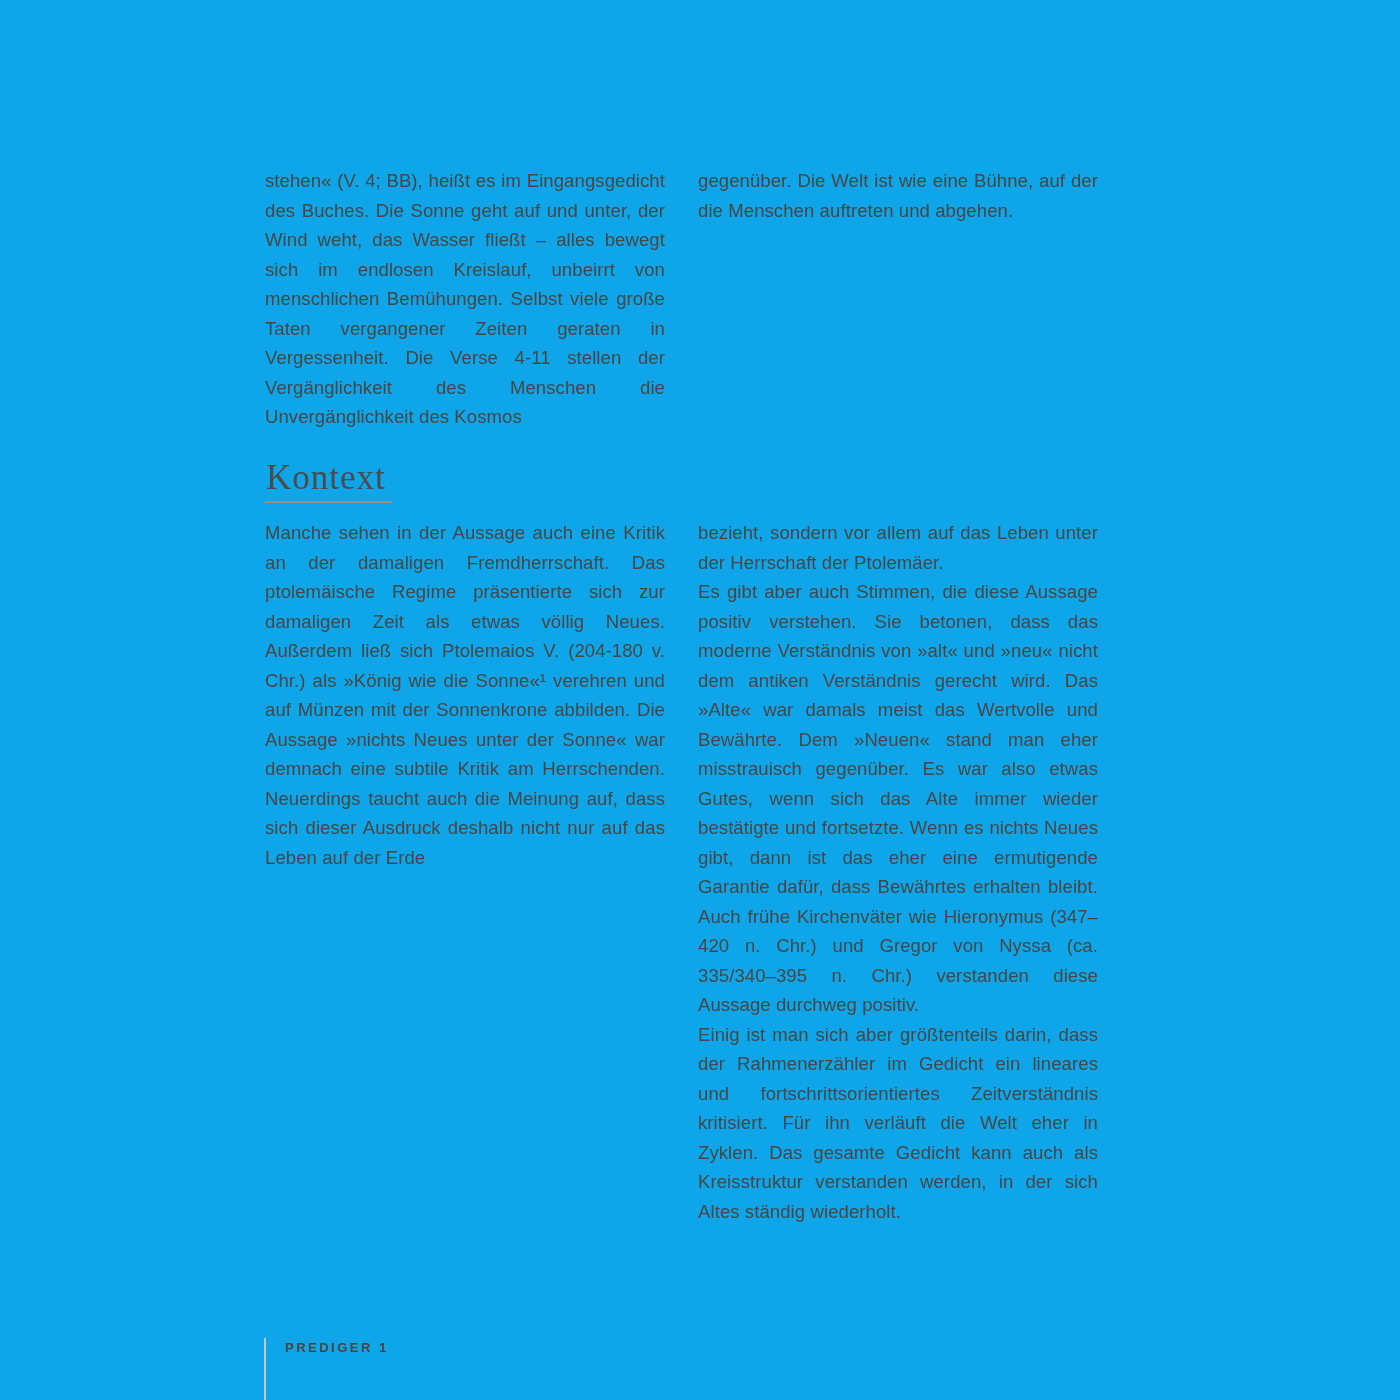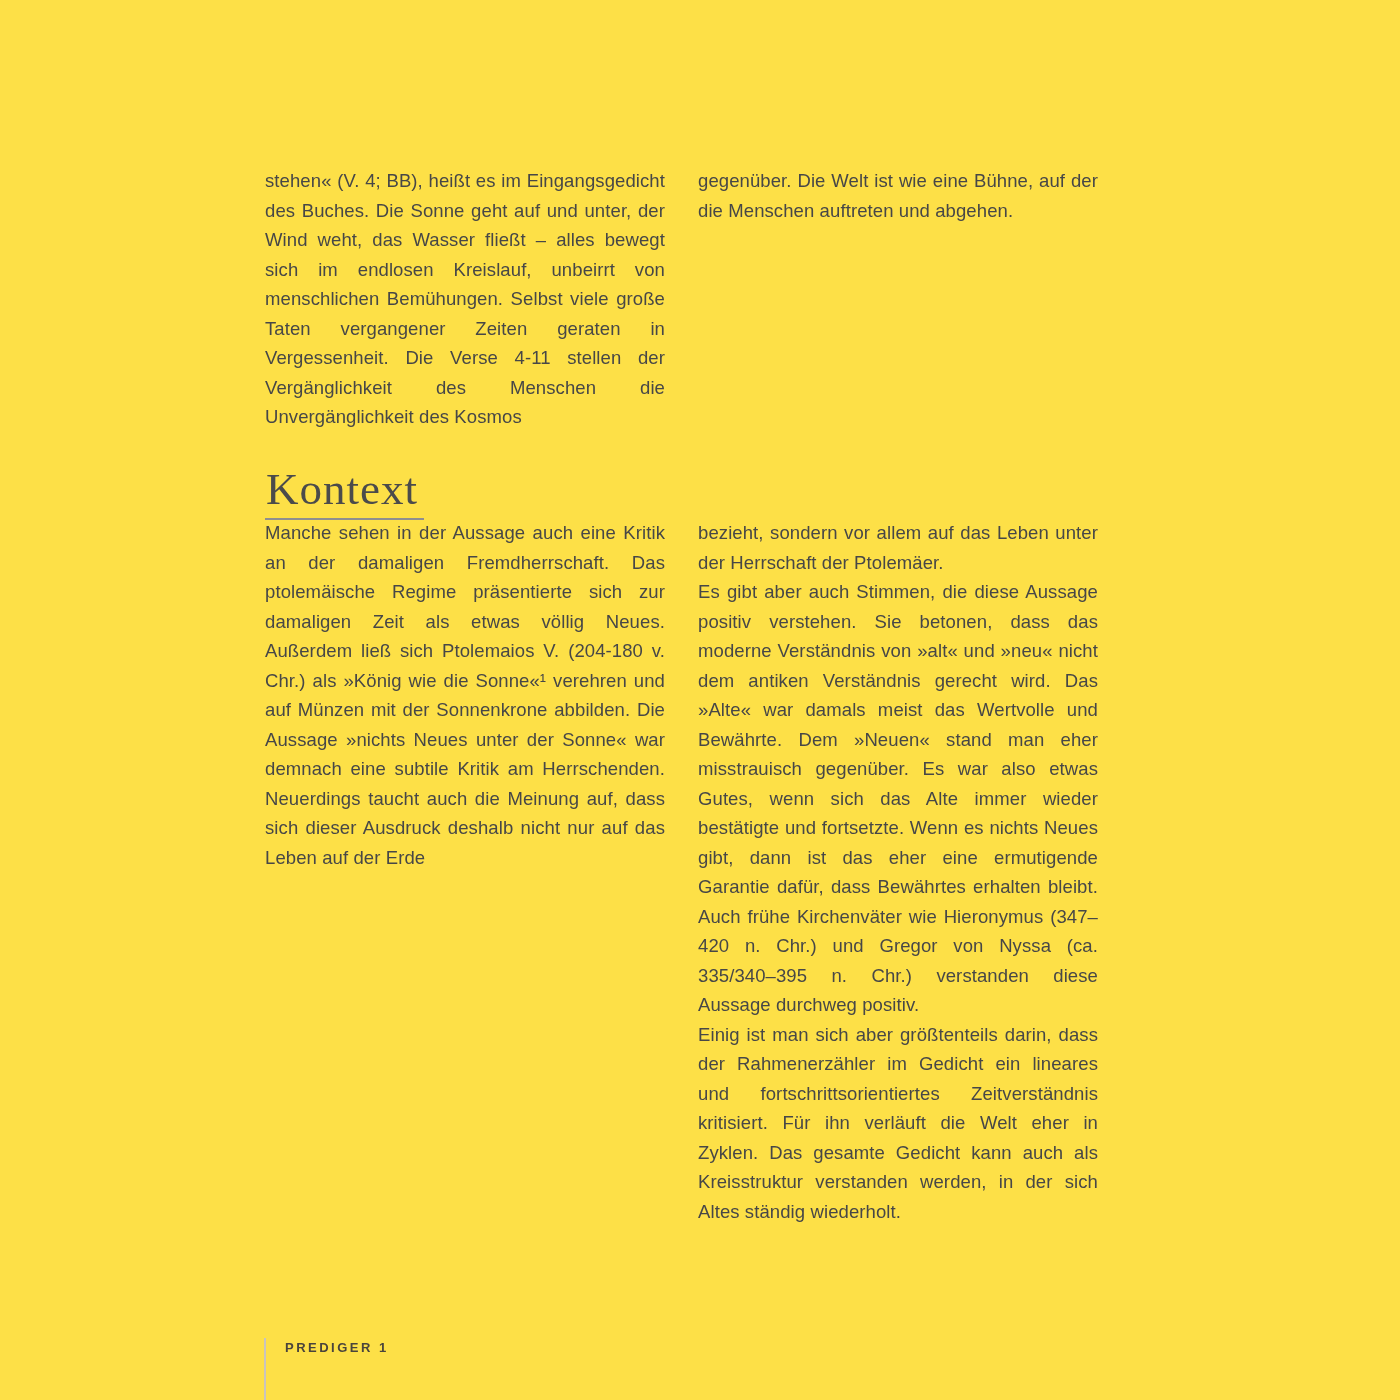--- a/index.html
+++ b/index.html
@@ -4,21 +4,21 @@
 <style>
   html, body {
     margin: 0;
     padding: 0;
     background: #ffffff;
   }
   .page {
     position: relative;
     width: 1400px;
     height: 1400px;
-    background: #fde047;
+    background: #0ea5e9;
     overflow: hidden;
     font-family: "Liberation Sans", sans-serif;
     color: #474747;
   }
   .col {
     position: absolute;
     width: 400px;
     font-size: 18.5px;
     line-height: 29.5px;
     text-align: justify;
@@ -32,21 +32,21 @@
   .intro-left  { left: 265px; top: 166px; }
   .intro-right { left: 698px; top: 166px; }
   .kontext-left  { left: 265px; top: 518px; }
   .kontext-right { left: 698px; top: 518px; }
   .section-heading {
     position: absolute;
     left: 265px;
     top: 437px;
     font-family: "Liberation Serif", serif;
     font-weight: 400;
-    font-size: 45px;
+    font-size: 35px;
     line-height: 1;
     letter-spacing: 1px;
     color: #4b4b4b;
     display: inline-block;
     padding: 0 6px 6px 1px;
     border-bottom: 2px solid #8f8f8f;
   }
   .footer-rule {
     position: absolute;
     left: 264px;

